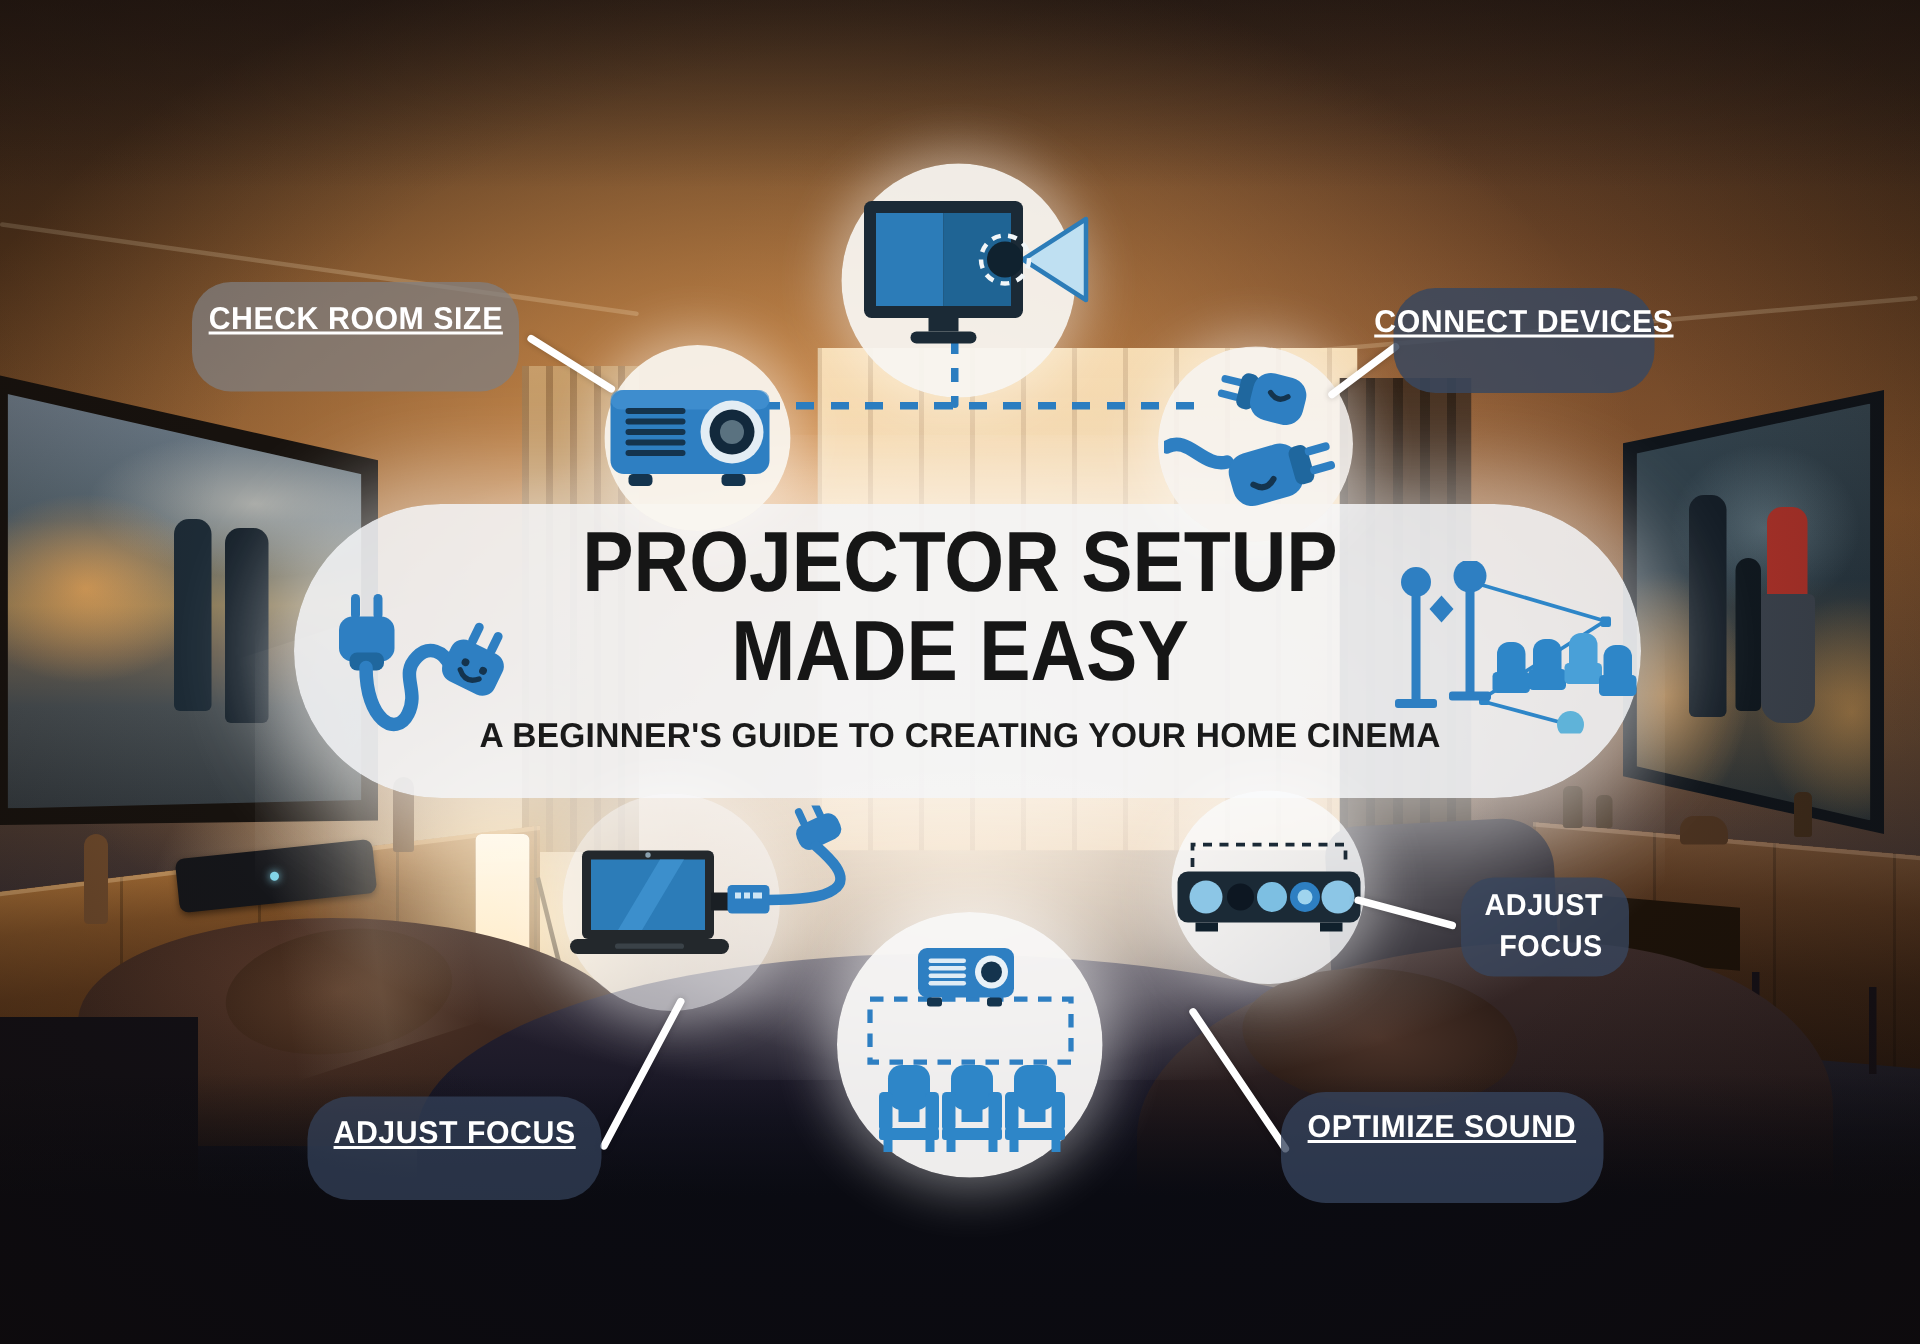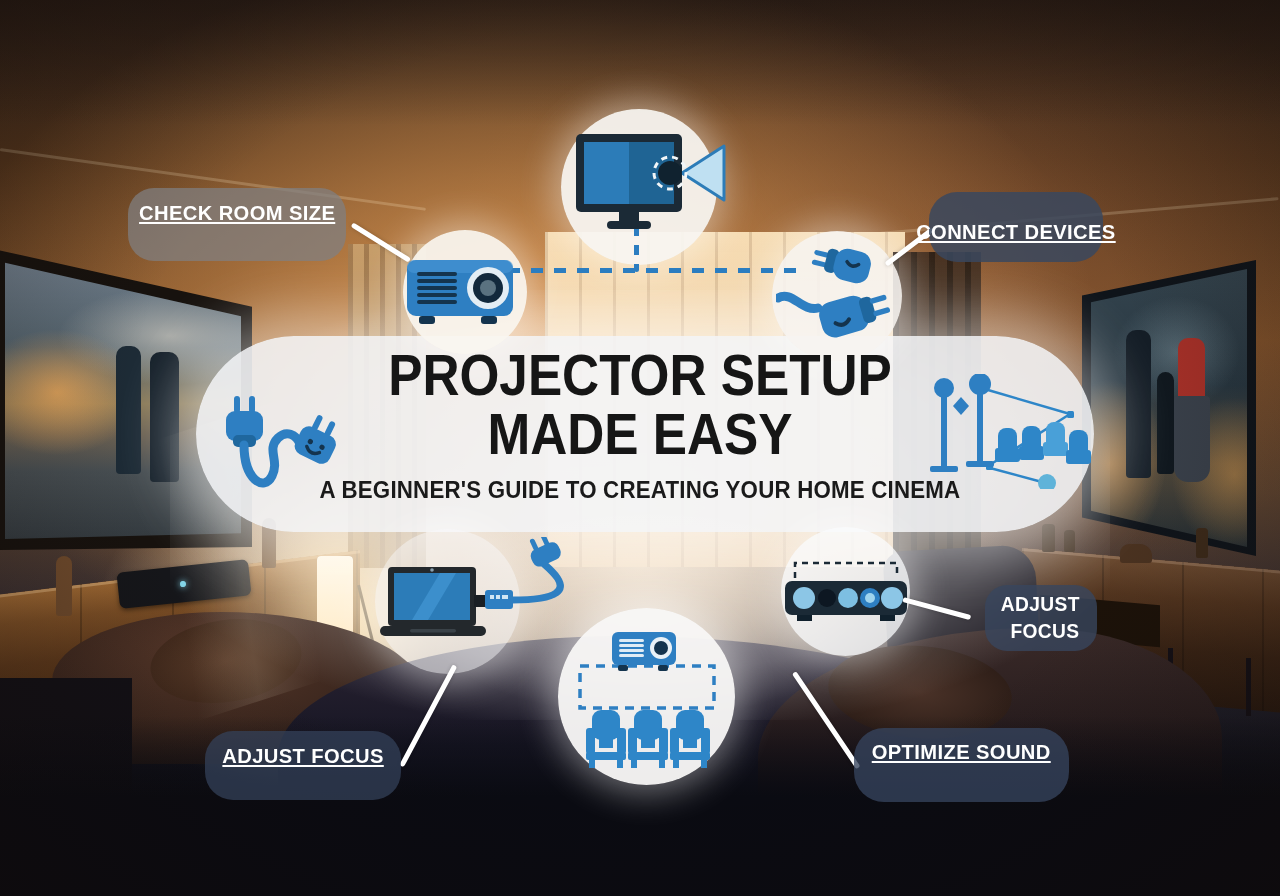--- a/index.html
+++ b/index.html
@@ -148,23 +148,23 @@
     background:repeating-linear-gradient(180deg, #2b7dc0 0 10px, rgba(0,0,0,0) 10px 19px); }
 
   .connector { height:5px; background:#ffffff; border-radius:3px; transform-origin:0 50%;
     box-shadow:0 0 4px rgba(0,0,0,.2); }
 
   .pill { color:#fff; font-weight:bold; display:flex; justify-content:center;text-decoration:underline; }
   .pill .txt { display:inline-block; font-size:21px; letter-spacing:.4px; transform:scaleX(.96); white-space:nowrap; }
   .pill-check { left:128px; top:188px; width:218px; height:73px; border-radius:26px;
     background:rgba(128,128,130,.72); padding-top:13px; }
   .pill-connect { left:929px; top:192px; width:174px; height:70px; border-radius:28px;
-    background:rgba(58,72,94,.85); padding-top:28px; }
+    background:rgba(58,72,94,.85); padding-top:11px; }
   .pill-adjust-side { left:974px; top:585px; width:112px; height:66px; border-radius:22px;
-    background:rgba(56,70,94,.8); display:block; text-align:right; padding:6px 16px 0 0;margin-left:11px; }
+    background:rgba(56,70,94,.8); display:block; text-align:right; padding:6px 16px 0 0; }
   .pill-adjust-side .txt { font-size:20px; line-height:27px; }
   .pill-adjust-bottom { left:205px; top:731px; width:196px; height:69px; border-radius:28px;
     background:rgba(52,66,92,.72); padding-top:13px; }
   .pill-optimize { left:854px; top:728px; width:215px; height:74px; border-radius:30px;
     background:rgba(54,68,94,.78); padding-top:12px; }
 
   .title-wrap { left:0; top:346px; width:1280px; text-align:center; color:#161616; }
   .title-line { font-size:57px; line-height:59px; font-weight:bold; letter-spacing:0;
     transform:scaleX(.9); }
   .subtitle { margin-top:13px; font-size:23px; font-weight:bold; letter-spacing:.2px;

